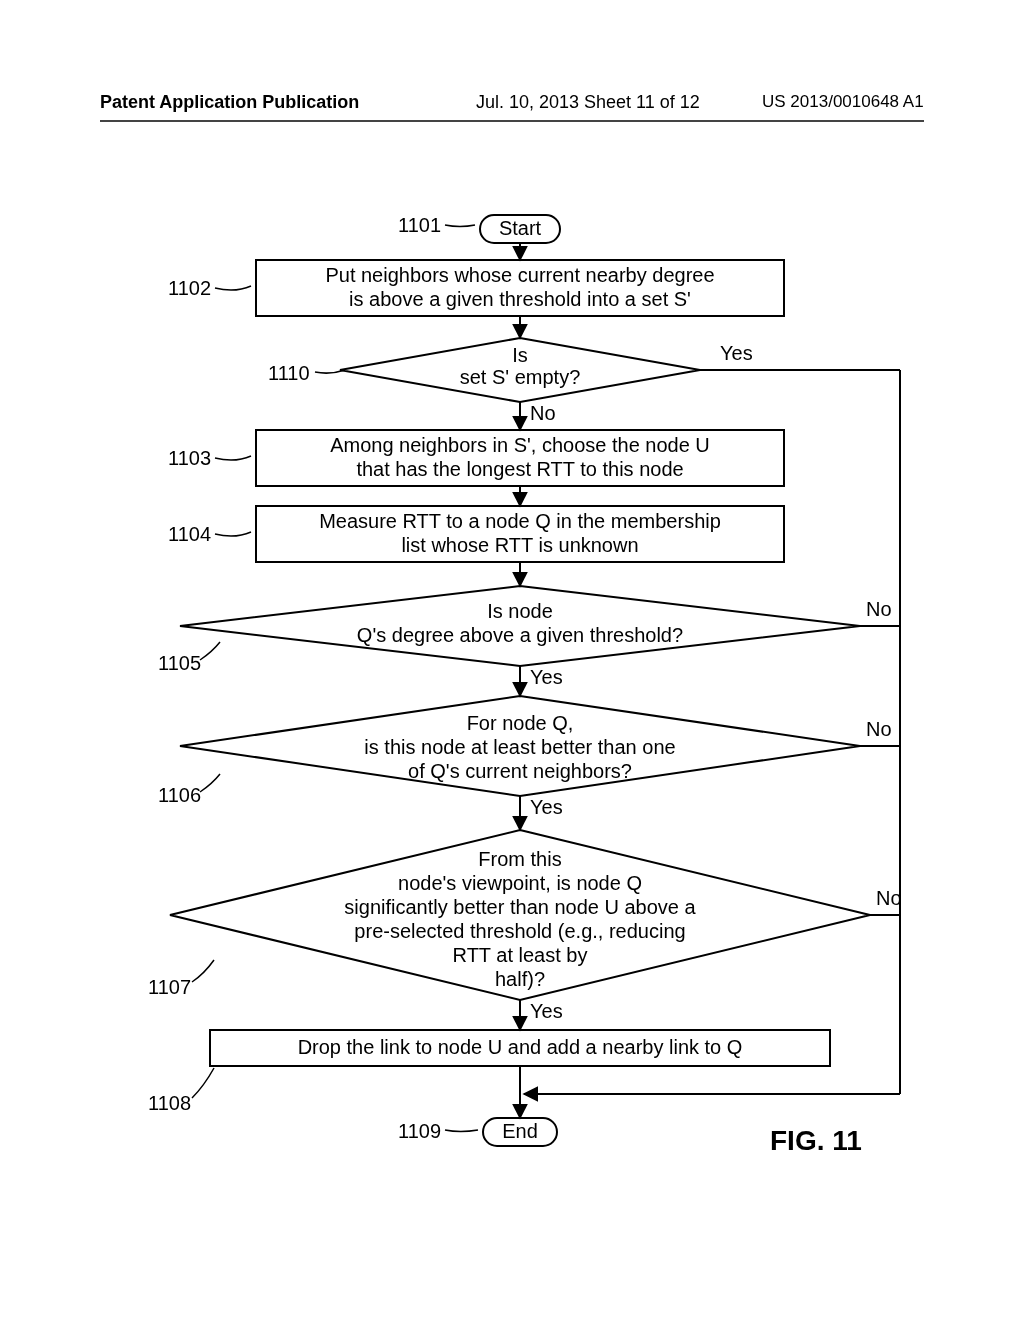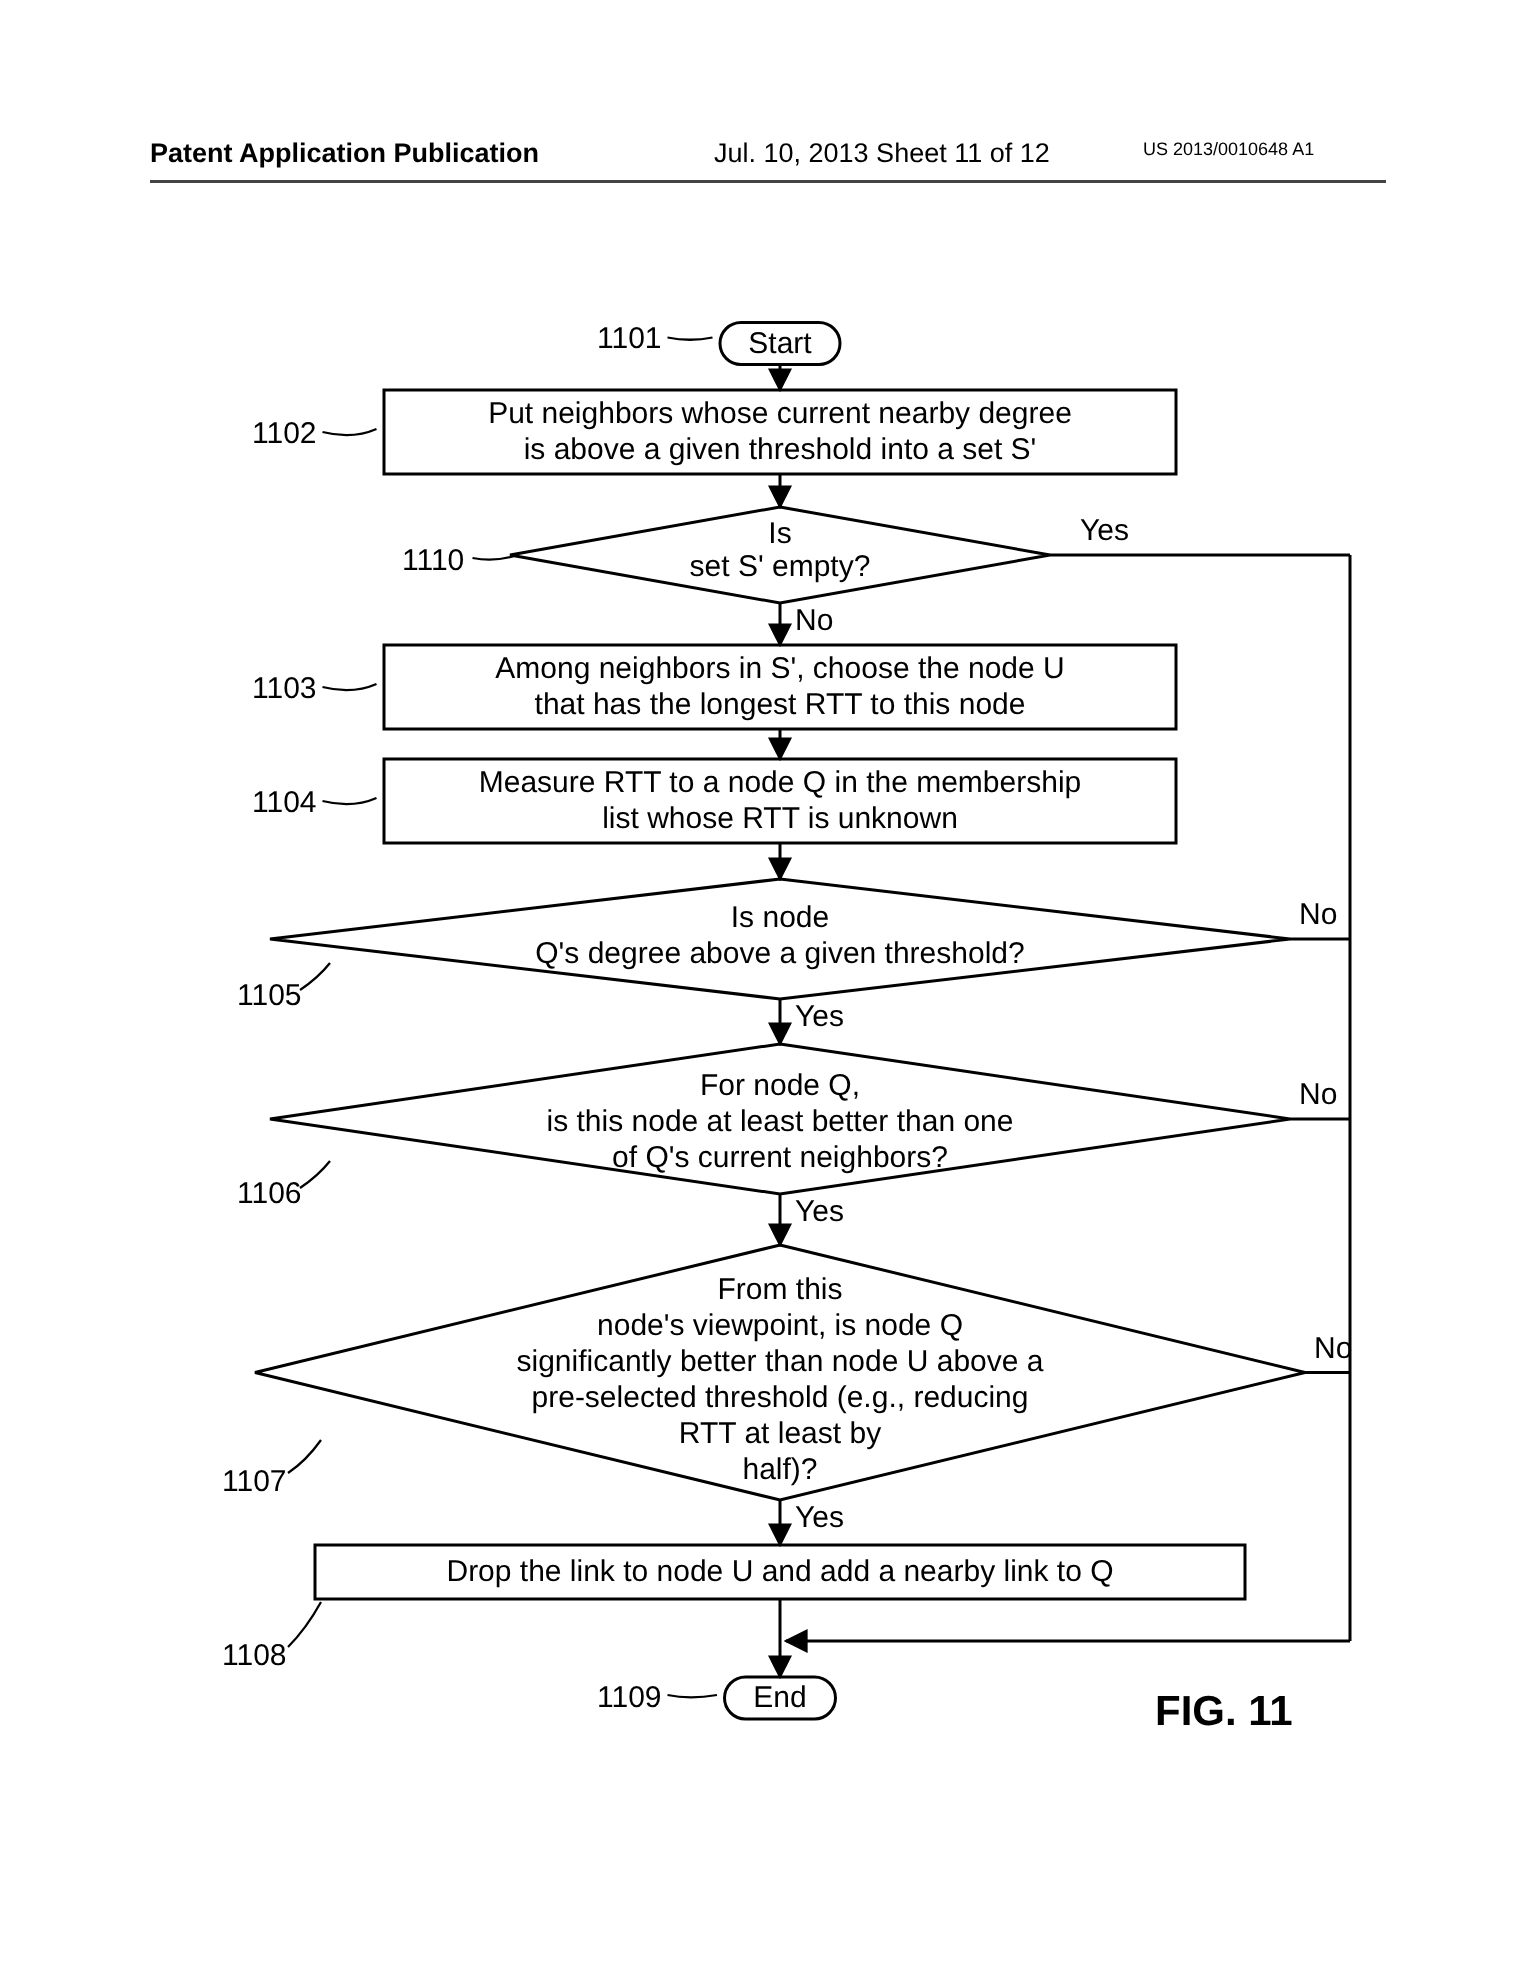--- a/index.html
+++ b/index.html
@@ -11,21 +11,21 @@
     height: 1320px;
     position: relative;
   }
   .page {
     position: absolute;
     left: 0; top: 0; width: 1024px; height: 1320px; margin-top: 20px;
   }
   .hline { position: absolute; height: 2px; background: #444; }
   .hdr-left { position: absolute; font-weight: bold; font-size: 18px; }
   .hdr-mid  { position: absolute; font-size: 18px; }
-  .hdr-right{ position: absolute; font-size: 12px; }
+  .hdr-right{ position: absolute; font-size: 17px; }
   svg { position: absolute; left: 0; top: 0; }
   .node-text { font-size: 20px; fill: #000; }
   .ref-text  { font-size: 20px; fill: #000; }
   .edge-text { font-size: 20px; fill: #000; }
   .fig-text  { font-size: 28px; font-weight: bold; fill: #000; }
 </style>
 </head>
 <body>
 <div class="page">
 

